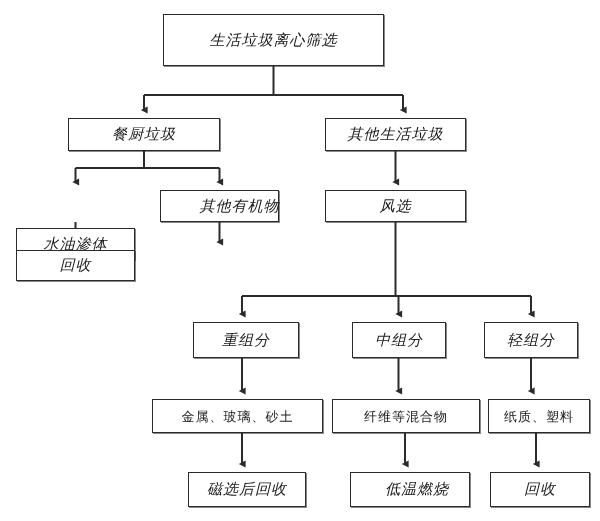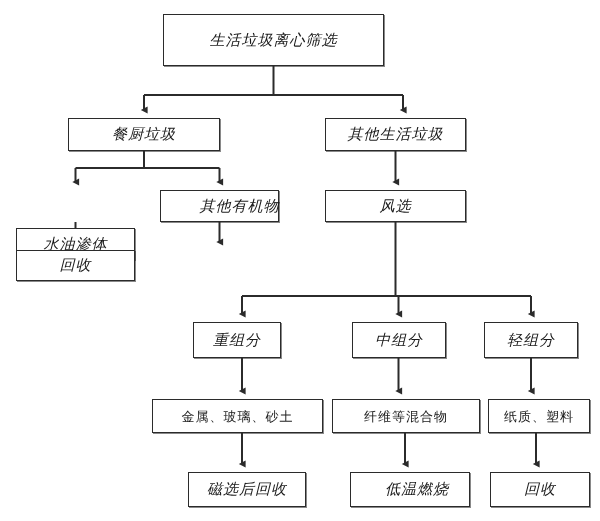--- a/index.html
+++ b/index.html
@@ -132,21 +132,21 @@
   </div>
   <div class="node fs-15" id="node-n5" style="left: 160px; top: 190px; width: 119px; height: 32px; padding-left: 40px;">
     <span class="node-label">其他有机物</span>
   </div>
   <div class="node fs-15" id="node-n6" style="left: 325px; top: 190px; width: 141px; height: 32px;">
     <span class="node-label">风选</span>
   </div>
   <div class="node fs-15" id="node-n7" style="left: 16px; top: 250px; width: 119px; height: 31px;">
     <span class="node-label">回收</span>
   </div>
-  <div class="node fs-15" id="node-n9" style="left: 193px; top: 322px; width: 88px; height: 36px;">
+  <div class="node fs-15" id="node-n9" style="left: 193px; top: 322px; width: 106px; height: 36px;">
     <span class="node-label">重组分</span>
   </div>
   <div class="node fs-15" id="node-n10" style="left: 352px; top: 322px; width: 94px; height: 36px;">
     <span class="node-label">中组分</span>
   </div>
   <div class="node fs-15" id="node-n11" style="left: 484px; top: 322px; width: 94px; height: 36px;">
     <span class="node-label">轻组分</span>
   </div>
   <div class="node fs-14" id="node-n12" style="left: 152px; top: 399px; width: 171px; height: 34px;">
     <span class="node-label">金属、玻璃、砂土</span>

